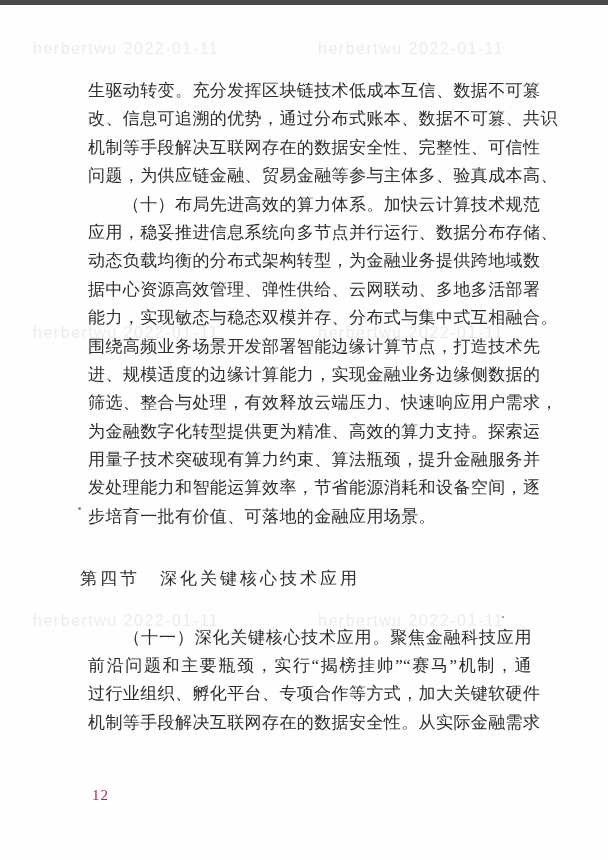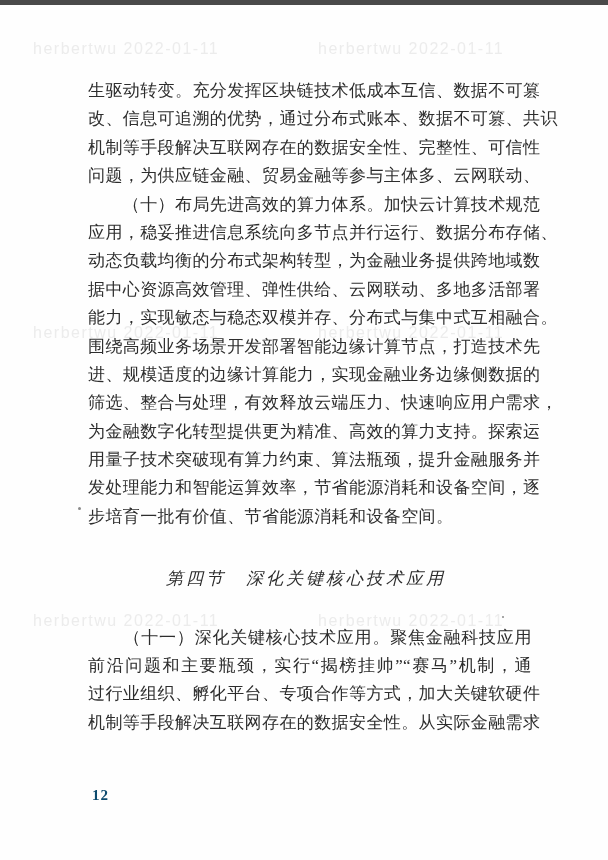--- a/index.html
+++ b/index.html
@@ -47,33 +47,30 @@
     letter-spacing:0.4px;
     white-space:nowrap;
     margin-left:8px;
   }
   .para.short-last .line:last-child{
     text-align-last:left;
   }
   .heading{
     line-height:28.4px;
     height:28.4px;
-    text-align:center;
     letter-spacing:3px;
     margin:34px 0 30px 0;
     color:#2d2d2d;
-    font-style:italic;
   }
   .page-number{
     position:absolute;
     left:92px;top:787px;
     font-size:15px;
-    color:#0c4a6e;
+    color:#be185d;
     letter-spacing:1px;
-    font-weight:bold;
   }
   .speck{
     position:absolute;
     background:#8a8a8a;
     border-radius:50%;
     width:3px;height:3px;
   }
   .speck.s1{left:78px;top:507px;}
   .speck.s2{left:502px;top:616px;width:2px;height:2px;}
 </style>
@@ -95,35 +92,35 @@
   <div class="wm-row r3">
     <span class="wm-text first">herbertwu 2022-01-11</span>
     <span class="wm-text second">herbertwu 2022-01-11</span>
   </div>
 
   <div class="doc-body">
       <div class="para short-last">
         <div class="line">生驱动转变。充分发挥区块链技术低成本互信、数据不可篡</div>
         <div class="line">改、信息可追溯的优势，通过分布式账本、数据不可篡、共识</div>
         <div class="line">机制等手段解决互联网存在的数据安全性、完整性、可信性</div>
-        <div class="line">问题，为供应链金融、贸易金融等参与主体多、云网联动、</div>
+        <div class="line">问题，为供应链金融、贸易金融等参与主体多、验真成本高、</div>
       </div>
       <div class="para short-last">
         <div class="line">　　（十）布局先进高效的算力体系。加快云计算技术规范</div>
         <div class="line">应用，稳妥推进信息系统向多节点并行运行、数据分布存储、</div>
         <div class="line">动态负载均衡的分布式架构转型，为金融业务提供跨地域数</div>
         <div class="line">据中心资源高效管理、弹性供给、云网联动、多地多活部署</div>
         <div class="line">能力，实现敏态与稳态双模并存、分布式与集中式互相融合。</div>
         <div class="line">围绕高频业务场景开发部署智能边缘计算节点，打造技术先</div>
         <div class="line">进、规模适度的边缘计算能力，实现金融业务边缘侧数据的</div>
         <div class="line">筛选、整合与处理，有效释放云端压力、快速响应用户需求，</div>
         <div class="line">为金融数字化转型提供更为精准、高效的算力支持。探索运</div>
         <div class="line">用量子技术突破现有算力约束、算法瓶颈，提升金融服务并</div>
         <div class="line">发处理能力和智能运算效率，节省能源消耗和设备空间，逐</div>
-        <div class="line">步培育一批有价值、节省能源消耗和设备空间。</div>
+        <div class="line">步培育一批有价值、可落地的金融应用场景。</div>
       </div>
       <div class="heading">第四节　深化关键核心技术应用</div>
       <div class="para">
         <div class="line">　　（十一）深化关键核心技术应用。聚焦金融科技应用</div>
         <div class="line">前沿问题和主要瓶颈，实行“揭榜挂帅”“赛马”机制，通</div>
         <div class="line">过行业组织、孵化平台、专项合作等方式，加大关键软硬件</div>
         <div class="line">机制等手段解决互联网存在的数据安全性。从实际金融需求</div>
       </div>
     </div>
 

